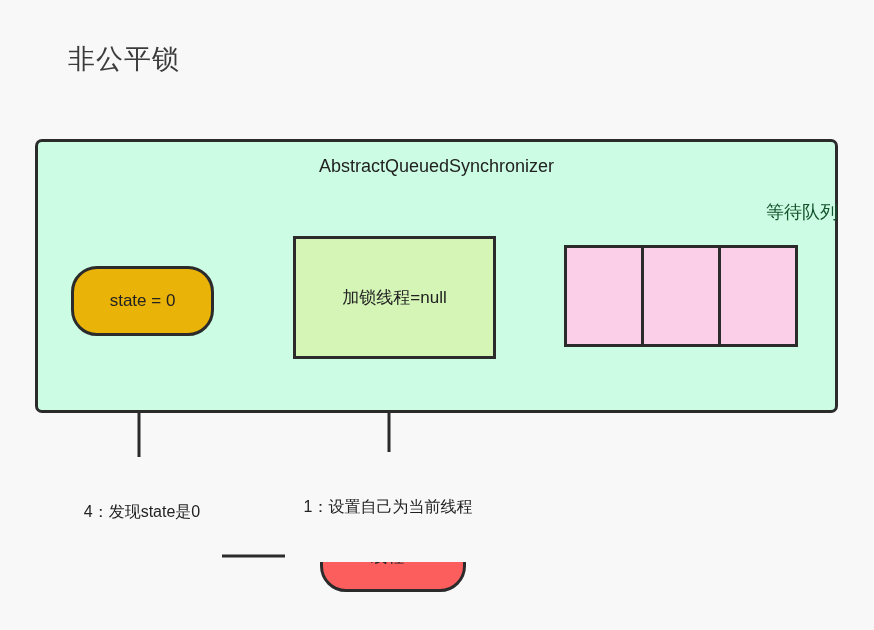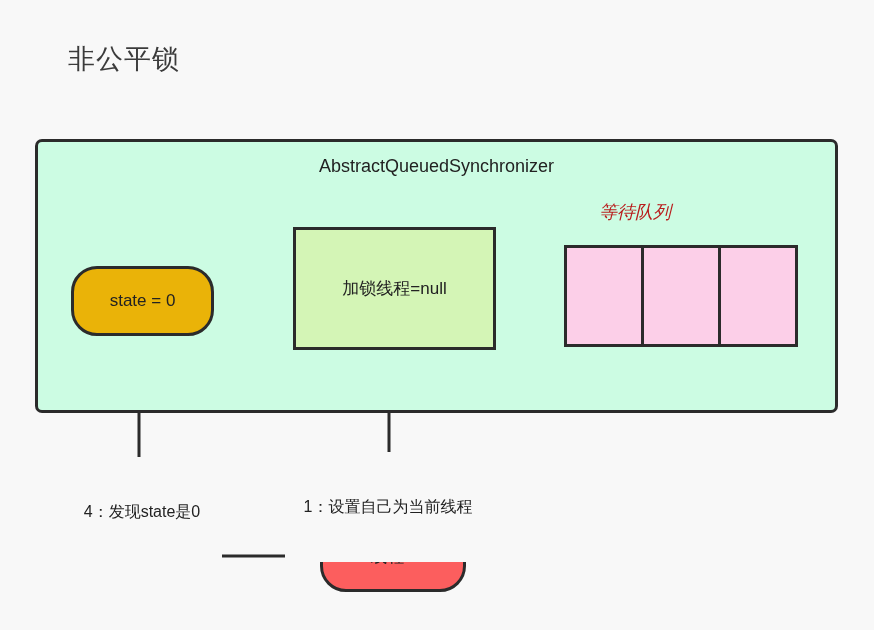--- a/index.html
+++ b/index.html
@@ -57,25 +57,24 @@
     font-size: 18px;
     color: #222;
     white-space: nowrap;
   }
 
   .queue-title {
     position: absolute;
     left: 561px;
     top: 58px;
     width: 239px;
-    text-align: left;
+    text-align: right;
     font-size: 18px;
-    color: #b91c1c;
+    color: #14532d;
     white-space: nowrap;
-    font-style: italic;
   }
 
   
   .state-box {
     position: absolute;
     left: 33px;
     top: 124px;
     width: 143px;
     height: 70px;
     box-sizing: border-box;
@@ -86,21 +85,21 @@
     align-items: center;
     justify-content: center;
     font-size: 17px;
     color: #222;
   }
 
   
   .lock-box {
     position: absolute;
     left: 255px;
-    top: 85px;
+    top: 94px;
     width: 203px;
     height: 123px;
     box-sizing: border-box;
     background: #D4F5B6;
     border: 3px solid #2b2b2b;
     display: flex;
     align-items: center;
     justify-content: center;
     font-size: 17px;
     color: #222;

